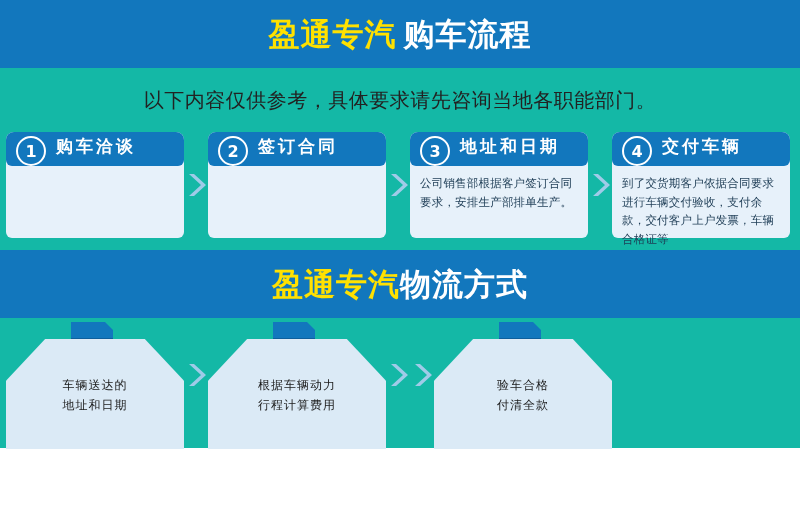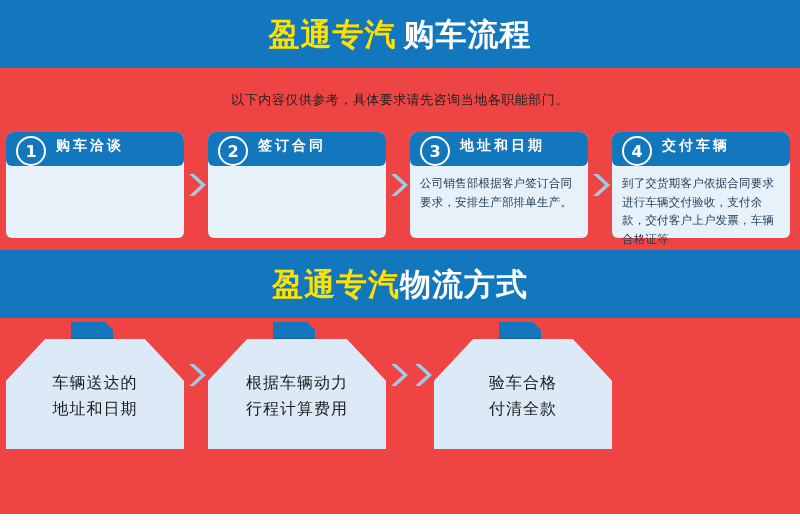--- a/index.html
+++ b/index.html
@@ -2,21 +2,21 @@
 <html><head>
 <meta charset="utf-8">
 <style>
   * { box-sizing: border-box; margin: 0; padding: 0; }
   html, body {
     width: 800px; height: 531px;
     background: #ffffff;
     font-family: "DejaVu Sans", "Liberation Sans", sans-serif;
     overflow: hidden;
   }
-  .page { position: relative; width: 800px; height: 514px; background:#ef4444; }
+  .page { position: relative; width: 800px; height: 448px; background:#14b8a6; }
 
   
   .banner {
     width: 800px;
     background: #1277bd;
     display: flex;
     align-items: center;
     justify-content: center;
   }
   .banner-1 { height: 68px; }
@@ -35,21 +35,21 @@
   
   .subtitle-wrap {
     width: 800px;
     display: flex;
     align-items: center;
     justify-content: center;
   }
   .sub-1 { height: 64px; }
   .sub-2 { height: 62px; }
   .subtitle {
-    font-size: 13px;
+    font-size: 20px;
     color: #222222;
     letter-spacing: 0.5px;
     white-space: nowrap;
   }
 
   
   .steps-row {
     position: relative;
     width: 800px;
     height: 118px;
@@ -95,21 +95,21 @@
     display: flex;
     align-items: center;
     justify-content: center;
     z-index: 3;
   }
   .step-title {
     position: relative;
     z-index: 2;
     margin-left: 50px;
     color: #ffffff;
-    font-size: 14px;
+    font-size: 17px;
     font-weight: bold;
     letter-spacing: 3px;
     white-space: nowrap;
   }
   .step-body {
     padding: 14px 10px 8px 10px;
     font-size: 11.5px;
     line-height: 1.62;
     color: #1d3c55;
     letter-spacing: 0.2px;
@@ -143,21 +143,21 @@
     left: 0; bottom: 0;
     width: 178px;
     height: 110px;
     background: #dbeaf6;
     clip-path: polygon(0% 38%, 22% 0%, 78% 0%, 100% 38%, 100% 100%, 0% 100%);
     display: flex;
     align-items: center;
     justify-content: center;
   }
   .logi-label {
-    font-size: 16px;
+    font-size: 12px;
     color: #1b1b1b;
     line-height: 1.65;
     text-align: center;
     letter-spacing: 1px;
     margin-top: 4px;
     white-space: nowrap;
   }
   .truck {
     position: absolute;
     left: 50%;

